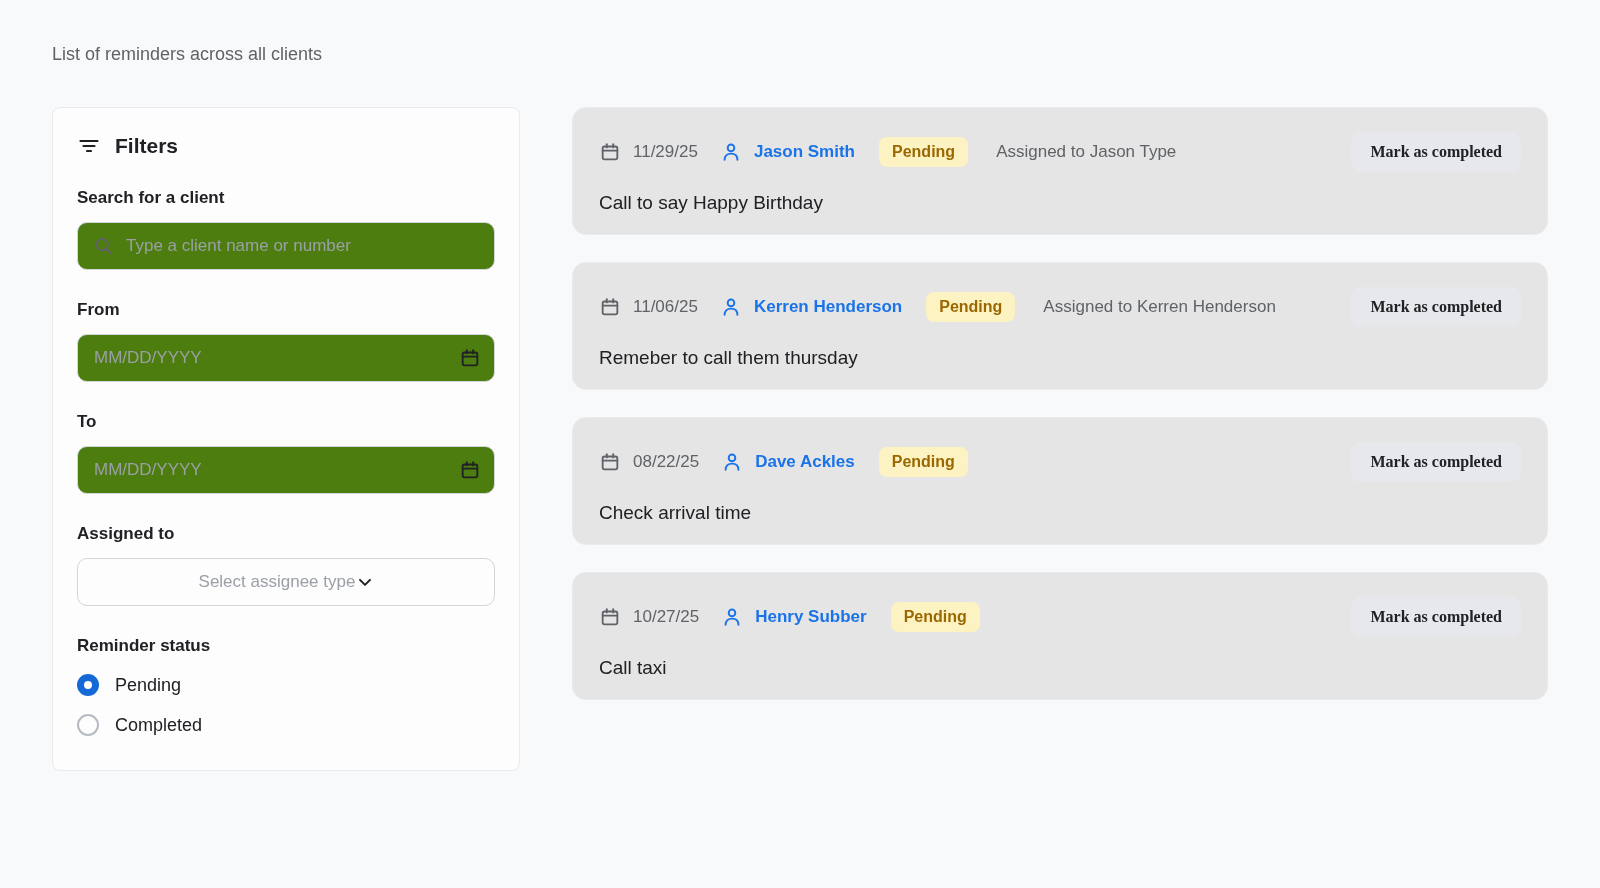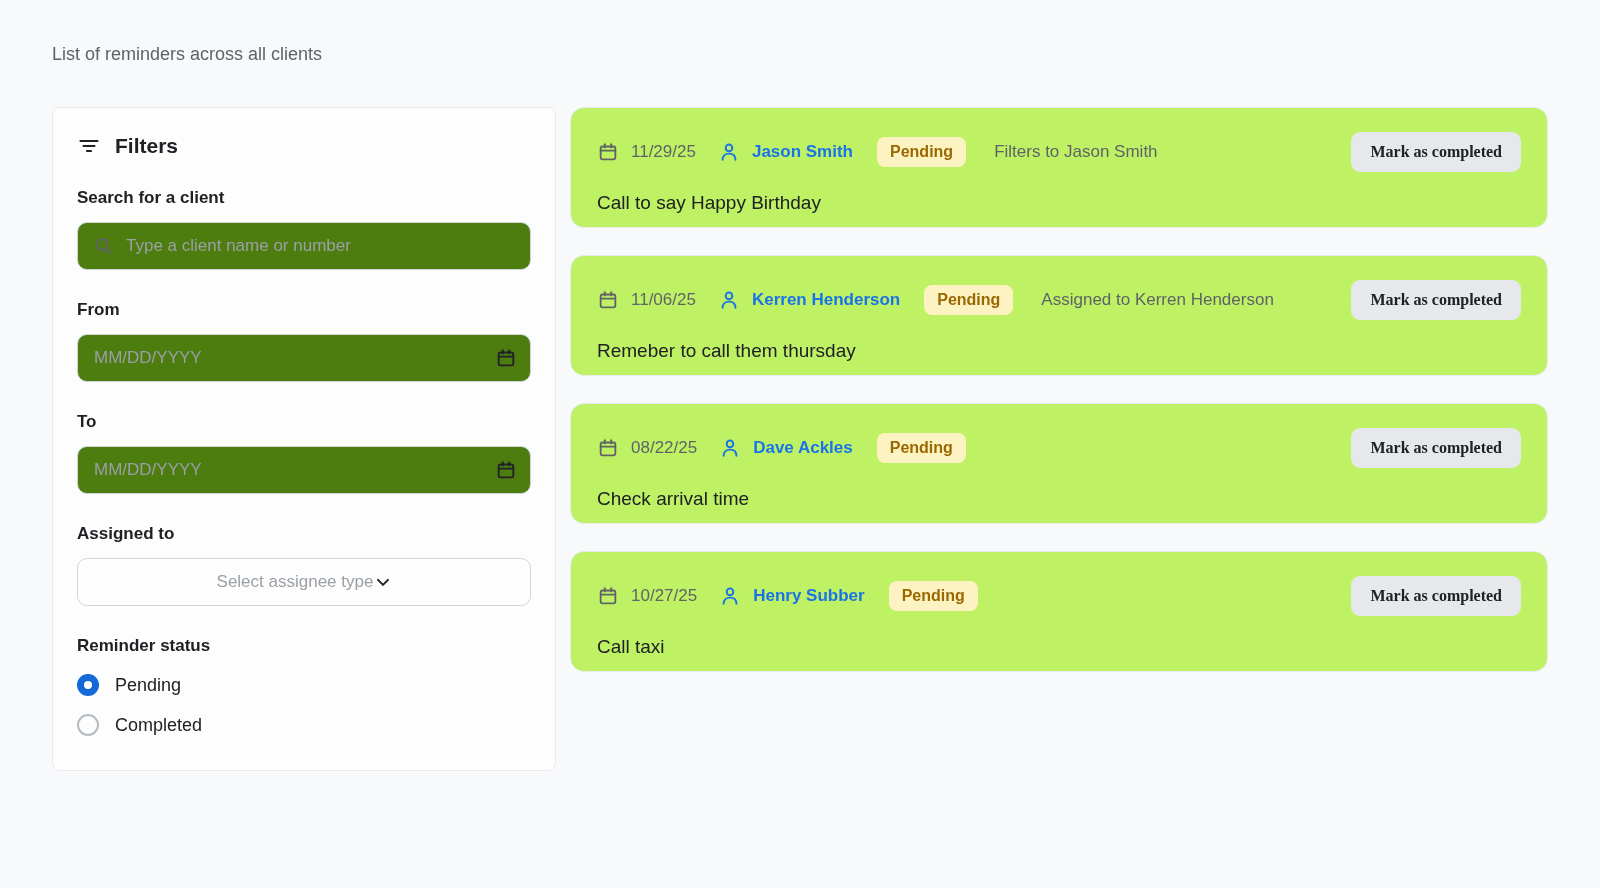--- a/index.html
+++ b/index.html
@@ -11,21 +11,21 @@
     overflow: hidden;
   }
   .page { padding: 30px 52px 0 52px; }
   .page-title { font-size: 31px; font-weight: 700; letter-spacing: .2px; }
   .page-subtitle { font-size: 18px; color: #5f6368; margin-top: 14px; }
 
   .content { display: flex; gap: 14px; margin-top: 42px; align-items: flex-start; }
 
   
   .filters-panel {
-    width: 504px;
+    width: 468px;
     background: #fdfdfe;
     border: 1px solid #e8eaed;
     border-radius: 8px;
     padding: 26px 24px 34px 24px;
     flex-shrink: 0;
   }
   .filters-header { display: flex; align-items: center; gap: 14px; }
   .filters-title { font-size: 21px; font-weight: 700; }
   .field-label { font-size: 17px; font-weight: 700; margin: 30px 0 14px 0; }
   .input-wrap { position: relative; }
@@ -65,25 +65,26 @@
     display: flex; align-items: center; justify-content: center;
     flex-shrink: 0;
   }
   .radio-outer.checked { border: none; background: #1569d6; }
   .radio-dot { width: 8px; height: 8px; border-radius: 50%; background: #ffffff; }
   .radio-label { font-size: 18px; color: #202124; }
 
   
   .cards-col { flex: 1; display: flex; flex-direction: column; gap: 27px; }
   .card {
-    background: #bef264;
+    background: #e5e5e5;
     border: 1px solid #e8eaed;
     border-radius: 14px;
-    padding: 24px 26px 13px 26px;
+    padding: 24px 26px 20px 26px;
     min-height: 118px;
+    margin-left: 38px;
   }
   .card-meta { display: flex; align-items: center; gap: 12px; }
   .meta-date { font-size: 17px; color: #5f6368; margin-right: 10px; }
   .meta-client { font-size: 17px; font-weight: 700; color: #1a73e8; margin-right: 12px; }
   .badge {
     background: #fdf3c2;
     color: #9a6700;
     font-size: 16px;
     font-weight: 700;
     border-radius: 8px;
@@ -202,21 +203,21 @@
           </span>
           <span class="meta-date">11/29/25</span>
           <span class="icon">
             <svg width="22" height="22" viewBox="0 0 24 24" fill="none" stroke="#1a73e8" stroke-width="2.1" stroke-linecap="round">
               <circle cx="12" cy="7.5" r="3.6"></circle>
                 <path d="M 5 20.5 C 5 15.8 8 13.8 12 13.8 C 16 13.8 19 15.8 19 20.5"></path>
             </svg>
           </span>
           <span class="meta-client">Jason Smith</span>
           <span class="badge">Pending</span>
-          <span class="meta-assigned">Filters to Jason Smith</span>
+          <span class="meta-assigned">Assigned to Jason Type</span>
           <button class="complete-btn">Mark as completed</button>
         </div>
         <div class="card-title">Call to say Happy Birthday</div>
       </div>
 
       <div class="card">
         <div class="card-meta">
           <span class="icon">
             <svg width="22" height="22" viewBox="0 0 24 24" fill="none" stroke="#5f6368" stroke-width="2" stroke-linecap="round">
               <rect x="4" y="6" width="16" height="14" rx="2"></rect>

